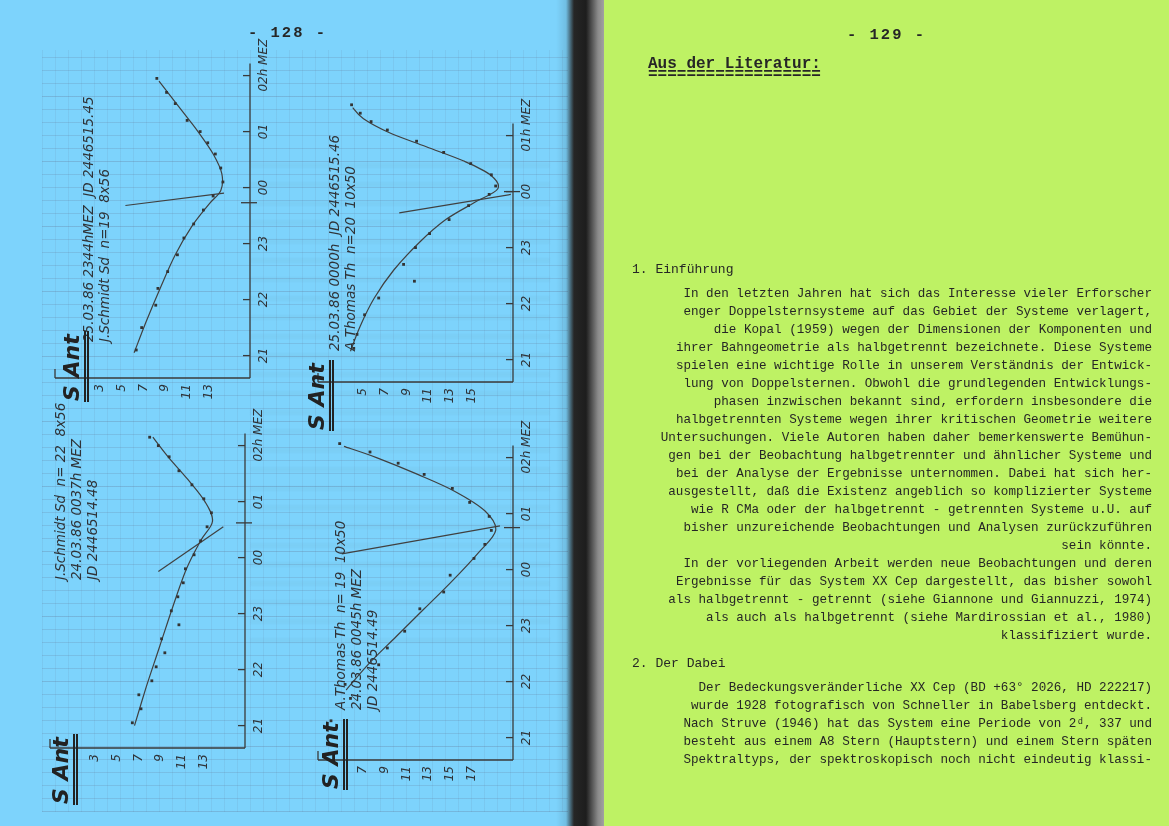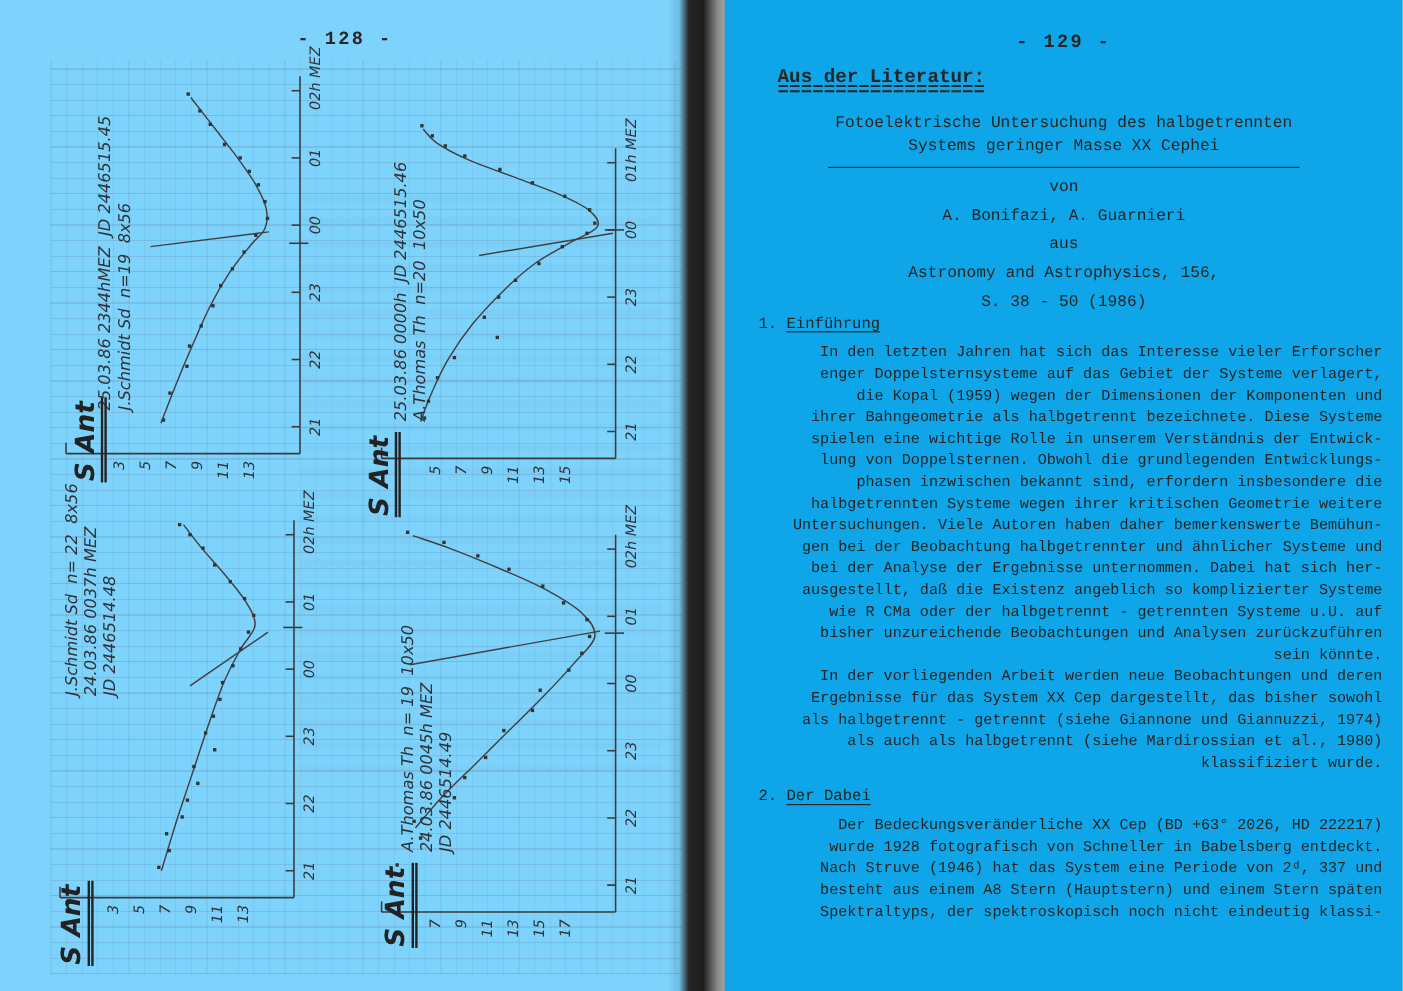--- a/index.html
+++ b/index.html
@@ -1,20 +1,20 @@
 <!DOCTYPE html>
 <html><head>
 <meta charset="utf-8">
 <style>
   html,body{margin:0;padding:0;}
   body{width:1169px;height:826px;position:relative;background:#ffffff;overflow:hidden;
        font-family:"Liberation Mono","DejaVu Sans Mono",monospace;color:#262626;}
   .page{position:absolute;top:0;height:826px;}
   .left{left:0;width:575px;background:#7dd3fc;}
-  .right{left:604px;width:565px;background:#0ea5e9;}
+  .right{left:604px;width:565px;background:#bef264;}
   .gutter{position:absolute;top:0;left:556px;width:104px;height:826px;
     background:linear-gradient(90deg,rgba(0,0,0,0) 0px,rgba(0,0,0,.10) 10px,#262626 18px,#1d1d1d 30px,#8a8a8a 42px,#c9c9c6 58px,rgba(255,255,255,0) 100px);}
   .grid{position:absolute;left:42px;top:50px;width:526px;height:762px;
     background-image:
       repeating-linear-gradient(0deg,rgba(95,110,140,.20) 0 1px,transparent 1px 13px),
       repeating-linear-gradient(90deg,rgba(95,110,140,.11) 0 1px,transparent 1px 13px),
       repeating-linear-gradient(0deg,rgba(95,110,140,.10) 0 1px,transparent 1px 65px);}
   .pagenum{position:absolute;width:100%;text-align:center;top:24px;font-size:15.5px;font-weight:bold;letter-spacing:2px;}
   
   .chart{position:absolute;width:250px;height:380px;}
@@ -36,21 +36,21 @@
   
   .r-pagenum{position:absolute;width:100%;text-align:center;top:26px;font-size:15.5px;font-weight:bold;letter-spacing:2px;}
   .lit-head{position:absolute;left:44px;top:58px;font-size:16px;font-weight:bold;line-height:13px;}
   .lit-underline{margin-top:-2px;letter-spacing:0;}
   .titleblock{position:absolute;left:0;top:94px;width:100%;text-align:center;font-size:13.5px;}
   .art-title{display:inline-block;white-space:pre-line;line-height:19px;border-bottom:1.5px solid #2b2b2b;padding:0 6px 7px 6px;}
   .tb-line{margin-top:9px;}
   .section{position:absolute;left:28px;width:520px;}
   .s1{top:262px;} .s2{top:656px;}
   .sec-head{font-size:13px;}
-  .sec-head .u{text-decoration:underline;text-underline-offset:3px;}
+  .sec-head .u{text-underline-offset:3px;}
   .body{margin:8px 0 0 26px;font-size:12.6px;line-height:18px;white-space:pre-line;text-align:right;}
   .bleed{position:absolute;opacity:.55;filter:blur(1.2px);pointer-events:none;
     background-image:repeating-linear-gradient(0deg,transparent 0 7px,rgba(70,70,75,.07) 7px 12px,transparent 12px 19px);}
   .bl1{left:250px;top:150px;width:300px;height:500px;}
 </style>
 </head>
 <body>
 
 <div class="page left">
   <div class="grid"></div>
@@ -278,29 +278,20 @@
 <div class="gutter"></div>
 
 <div class="page right">
   <div class="r-pagenum">- 129 -</div>
 
   <div class="lit-head">
     <span>Aus der Literatur:</span>
     <div class="lit-underline">==================</div>
   </div>
 
-  <div class="titleblock">
-    <div><span class="art-title">Fotoelektrische Untersuchung des halbgetrennten
-Systems geringer Masse XX Cephei</span></div>
-    <div class="tb-line">von</div>
-    <div class="tb-line">A. Bonifazi, A. Guarnieri</div>
-    <div class="tb-line">aus</div>
-    <div class="tb-line">Astronomy and Astrophysics, 156,</div>
-    <div class="tb-line">S. 38 - 50  (1986)</div>
-  </div>
 
   <div class="section s1">
     <div class="sec-head">
       <span>1.</span>
       <span class="u">Einführung</span>
     </div>
     <div class="body">In den letzten Jahren hat sich das Interesse vieler Erforscher
 enger Doppelsternsysteme auf das Gebiet der Systeme verlagert,
 die Kopal (1959) wegen der Dimensionen der Komponenten und
 ihrer Bahngeometrie als halbgetrennt bezeichnete. Diese Systeme

